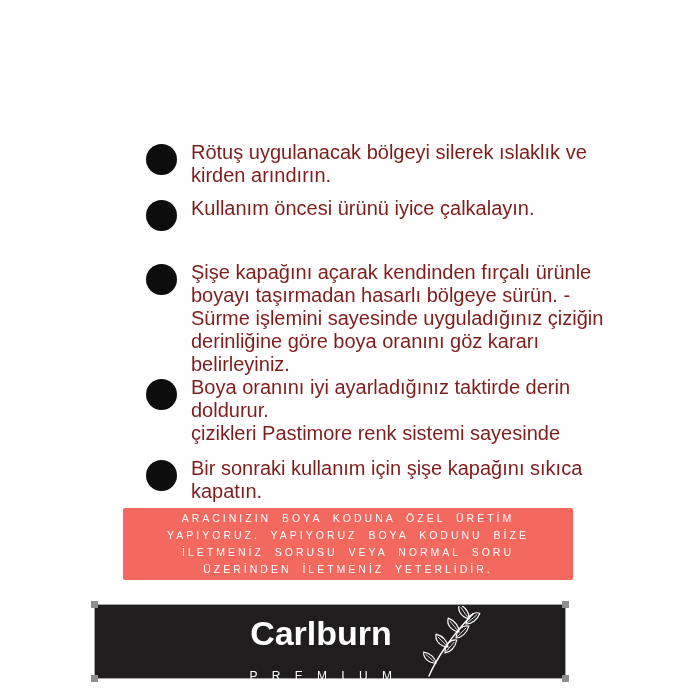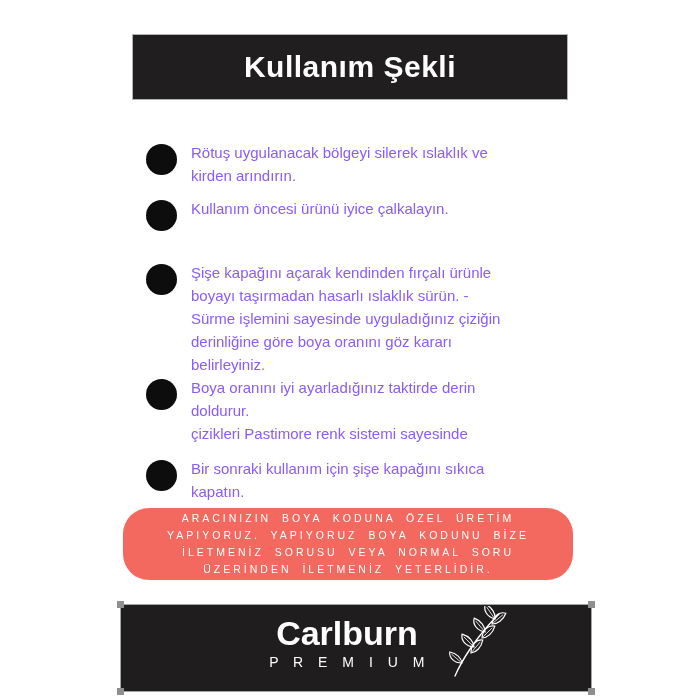--- a/index.html
+++ b/index.html
@@ -17,87 +17,84 @@
     margin:0;color:#ffffff;font-size:30px;font-weight:bold;letter-spacing:.5px;
   }
   
   .item{
     position:absolute;left:146px;display:flex;align-items:flex-start;
   }
   .bullet{
     width:31px;height:31px;border-radius:50%;background:#0d0d0d;
     flex:0 0 31px;margin-top:3px;margin-right:14px;
   }
-  .lines{color:#8b5cf6;font-size:15px;line-height:23px;}
+  .lines{color:#7f1d1d;font-size:20px;line-height:23px;}
   .lines .line{white-space:nowrap;}
   
   .notice{
     position:absolute;left:123px;top:508px;width:450px;height:72px;
-    background:#f4695f;border-radius:26px;
+    background:#f4695f;border-radius:2px;
     display:flex;align-items:center;justify-content:center;text-align:center;
   }
   .notice .lines{
     color:#ffffff;font-size:10.5px;line-height:17px;
     letter-spacing:3px;word-spacing:5px;font-weight:normal;
   }
   
   .footer-bar{
-    position:absolute;left:121px;top:605px;width:470px;height:86px;
+    position:absolute;left:95px;top:605px;width:470px;height:73px;
     background:#1f1d1d;outline:1px solid #a5a5a5;
   }
   .handle{
     position:absolute;width:7px;height:7px;background:#8f8f8f;
   }
   .handle.tl{left:-4px;top:-4px;}
   .handle.bl{left:-4px;bottom:-4px;}
   .handle.tr{right:-4px;top:-4px;}
   .handle.br{right:-4px;bottom:-4px;}
   .brand{
     position:absolute;left:0;top:0;width:452px;height:77px;text-align:center;
   }
   .brand-name{
     margin-top:11px;color:#ffffff;font-size:34px;font-weight:bold;letter-spacing:0;
     line-height:34px;
   }
   .brand-tag{
-    margin-top:4px;color:#ffffff;font-size:14px;letter-spacing:5.5px;
+    margin-top:19px;color:#ffffff;font-size:12px;letter-spacing:5.5px;
     padding-left:5px; 
   }
   .branch{
     position:absolute;left:322px;top:1px;width:72px;height:74px;
   }
 </style>
 </head>
 <body>
 
 <div class="page">
 
-  <header class="header-bar">
-    <h1>Kullanım Şekli</h1>
-  </header>
 
   <section>
     <article class="item" style="top:141px">
       <span class="bullet"></span>
       <div class="lines">
           <div class="line">Rötuş uygulanacak bölgeyi silerek ıslaklık ve</div>
           <div class="line">kirden arındırın.</div>
         </div>
     </article>
     <article class="item" style="top:197px">
       <span class="bullet"></span>
       <div class="lines">
           <div class="line">Kullanım öncesi ürünü iyice çalkalayın.</div>
         </div>
     </article>
     <article class="item" style="top:261px">
       <span class="bullet"></span>
       <div class="lines">
           <div class="line">Şişe kapağını açarak kendinden fırçalı ürünle</div>
-          <div class="line">boyayı taşırmadan hasarlı ıslaklık sürün. -</div>
+          <div class="line">boyayı taşırmadan hasarlı bölgeye sürün. -</div>
           <div class="line">Sürme işlemini sayesinde uyguladığınız çiziğin</div>
           <div class="line">derinliğine göre boya oranını göz kararı</div>
           <div class="line">belirleyiniz.</div>
         </div>
     </article>
     <article class="item" style="top:376px">
       <span class="bullet"></span>
       <div class="lines">
           <div class="line">Boya oranını iyi ayarladığınız taktirde derin</div>
           <div class="line">doldurur.</div>

